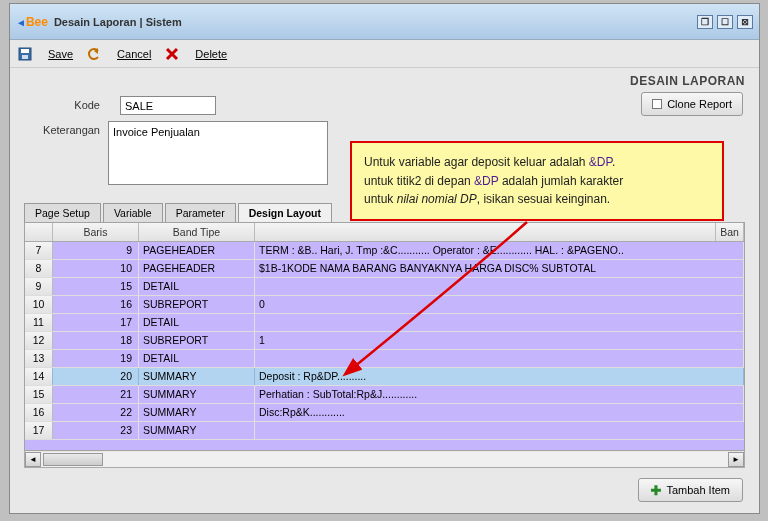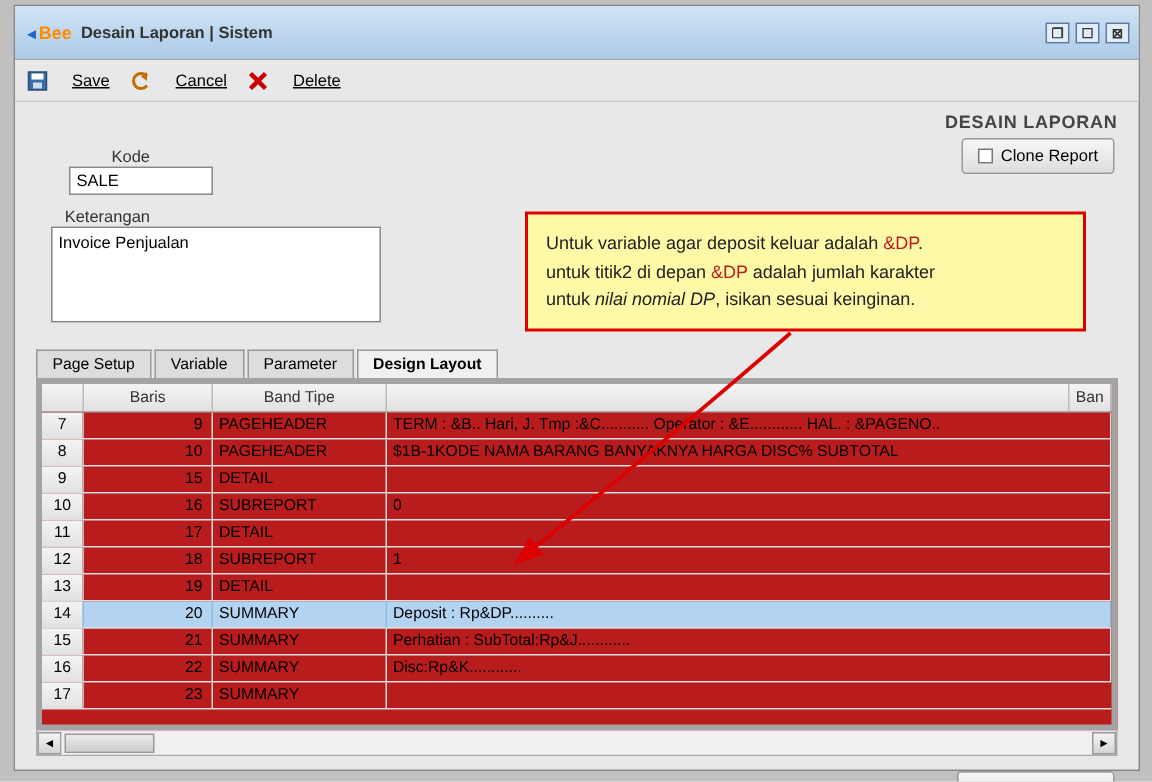--- a/index.html
+++ b/index.html
@@ -8,30 +8,30 @@
 .titlebar { height: 36px; background: linear-gradient(to bottom, #d0e4f5, #acc9e6); display: flex; align-items: center; padding: 0 6px; font-size: 11px; font-weight: bold; color: #333; border-bottom: 1px solid #9ab; }
 .titlebar .logo { color: #ff8c00; font-weight: bold; margin-right: 6px; font-size: 12px; }
 .titlebar .logo::before { content: "◄"; color: #2266cc; font-size: 10px; }
 .titlebar .wincontrols { margin-left: auto; display: flex; gap: 4px; }
 .titlebar .wincontrols span { width: 16px; height: 14px; border: 1px solid #5a7aa3; background: #e0ecf7; display: flex; align-items: center; justify-content: center; font-size: 9px; cursor: pointer; }
 .toolbar { height: 28px; background: #e8e8e8; display: flex; align-items: center; padding: 0 8px; gap: 14px; border-bottom: 1px solid #ccc; }
 .toolbar .tbtn { display: flex; align-items: center; gap: 16px; font-size: 11px; cursor: pointer; }
 .toolbar .tbtn .ico { width: 14px; height: 14px; display: inline-flex; align-items: center; justify-content: center; }
 .headerlabel { text-align: right; padding: 6px 14px 2px; font-size: 12px; font-weight: bold; color: #444; letter-spacing: 0.5px; }
 .form { padding: 6px 56px 6px 24px; position: relative; }
-.form-row { display: flex; align-items: flex-start; margin-bottom: 6px; flex-direction: column; }
+.form-row { display: flex; align-items: flex-start; margin-bottom: 6px; }
 .form-row label { width: 66px; text-align: right; margin-right: 8px; font-size: 11px; color: #333; padding-top: 3px; }
 .form-row input[type=text] { width: 96px; height: 19px; border: 1px solid #888; background: #fff; font-size: 11px; padding: 1px 4px; margin-left: 12px; }
 .form-row textarea { width: 220px; height: 64px; border: 1px solid #888; background: #fff; font-size: 11px; padding: 4px; resize: none; }
 .clonebtn { position: absolute; right: 16px; top: 2px; height: 24px; padding: 0 10px; background: linear-gradient(to bottom,#f7f7f7,#ddd); border: 1px solid #999; border-radius: 3px; font-size: 11px; cursor: pointer; display: flex; align-items: center; gap: 5px; }
 .clonebtn .sq { width: 10px; height: 10px; border: 1px solid #777; background: #fff; }
 .tabbar { display: flex; padding-left: 14px; margin-top: 6px; }
 .tab { padding: 3px 10px; font-size: 10.5px; background: #ddd; border: 1px solid #999; border-bottom: none; margin-right: 2px; cursor: pointer; }
 .tab.active { background: #f0f0f0; font-weight: bold; }
-.grid { margin: 0 14px; border: 4px solid #a3a3a3; background: #b91c1c; }
+.grid { margin: 0 14px; border: 1px solid #a3a3a3; background: #c4b5fd; }
 .grid-header { display: flex; background: linear-gradient(to bottom,#f4f4f4,#e2e2e2); border-bottom: 1px solid #aaa; }
 .grid-header .gh { border-right: 1px solid #bbb; padding: 3px 4px; font-size: 10.5px; text-align: center; color: #333; }
 .gh-rownum { width: 28px; }
 .gh-baris { width: 86px; }
 .gh-bandtipe { width: 116px; }
 .gh-content { flex: 1; }
 .gh-ban { width: 28px; }
 .grid-body { height: 208px; overflow: hidden; }
 .grid-row { display: flex; border-bottom: 1px solid #ddd; font-size: 10.5px; height: 18px; }
 .grid-row.selected { background: #b3d4f0; }
@@ -43,21 +43,21 @@
 .gc-content { flex: 1; }
 .scrollbars { padding: 0 14px; }
 .hscroll { height: 17px; background: #e8e8e8; border: 1px solid #aaa; border-top: none; display: flex; align-items: center; }
 .hscroll .arrow { width: 16px; height: 15px; background: linear-gradient(to bottom,#f4f4f4,#d4d4d4); border: 1px solid #999; display: flex; align-items: center; justify-content: center; font-size: 8px; cursor: pointer; }
 .hscroll .track { flex: 1; height: 15px; background: #f0f0f0; position: relative; }
 .hscroll .thumb { position: absolute; left: 2px; top: 1px; width: 60px; height: 13px; background: linear-gradient(to bottom,#eaeaea,#ccc); border: 1px solid #999; }
 .footer { display: flex; justify-content: flex-end; padding: 10px 16px; }
 .addbtn { height: 24px; padding: 0 12px; background: linear-gradient(to bottom,#f7f7f7,#ddd); border: 1px solid #999; border-radius: 3px; font-size: 11px; cursor: pointer; display: flex; align-items: center; gap: 5px; }
 .addbtn .plus { color: #2a8a2a; font-weight: bold; font-size: 13px; }
 .callout { position: absolute; left: 350px; top: 141px; width: 374px; background: #fef9a7; border: 2px solid #d00; padding: 10px 12px; font-size: 12px; color: #222; line-height: 1.55; z-index: 10; }
-.callout .bl { color: #b91c1c; }
+.callout .bl { color: #4c1d95; }
 .callout .it { font-style: italic; }
 svg.arrow-svg { position: absolute; left: 342px; top: 219px; width: 200px; height: 160px; z-index: 9; pointer-events: none; }
 </style>
 </head>
 <body>
 
 <div class="window">
   <div class="titlebar">
     <span class="logo">Bee</span>
     <span>Desain Laporan | Sistem</span>

